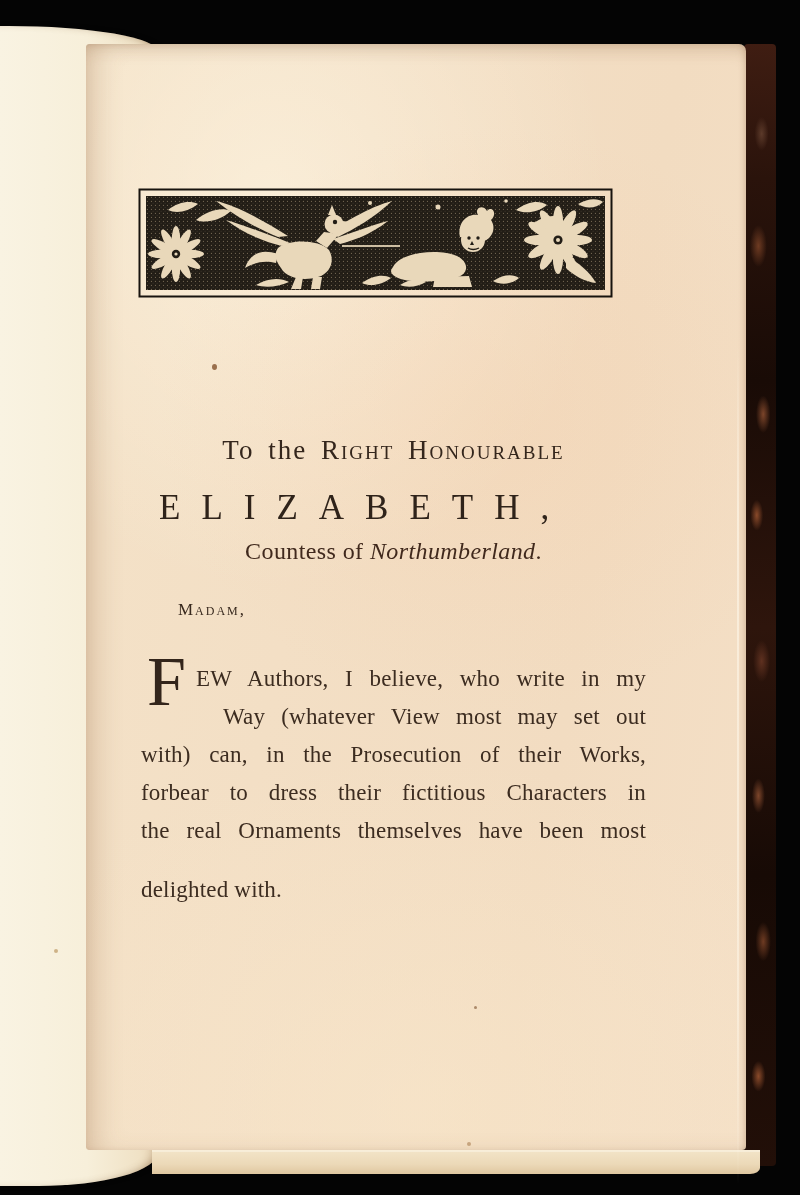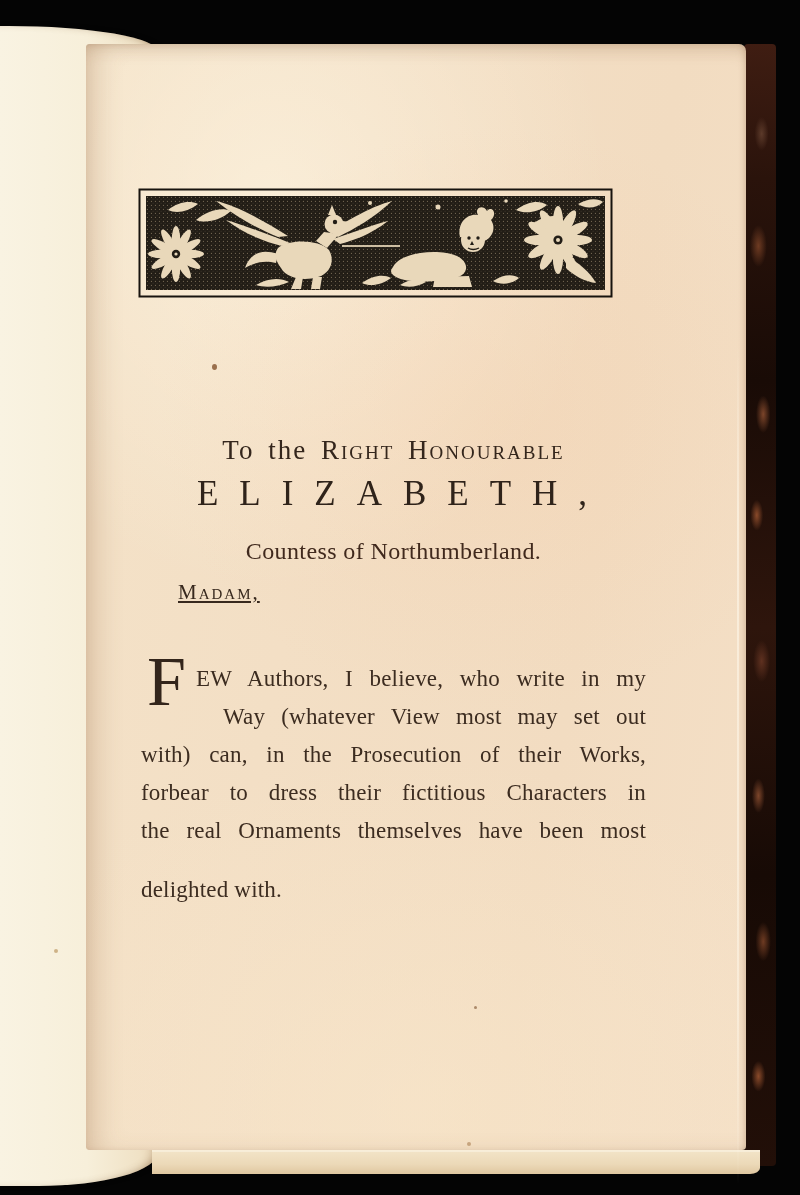--- a/index.html
+++ b/index.html
@@ -56,32 +56,32 @@
   
   .ornament{position:absolute;left:52px;top:144px;width:475px;height:110px;}
   
   .text-col{position:absolute;left:55px;top:0;width:505px;color:#3a2b20;}
   .salutation{
     position:absolute;top:391px;width:100%;text-align:center;
     font-size:27px;letter-spacing:2px;word-spacing:5px;color:#34261c;white-space:nowrap;
   }
   .salutation .sc{font-variant:small-caps;}
   .dedicatee{
-    position:absolute;top:430px;width:100%;text-align:center;
+    position:absolute;top:444px;width:100%;
     font-size:35px;letter-spacing:21px;padding-left:18px;box-sizing:border-box;
     color:#2f231a;white-space:nowrap;
   }
   .countess{
     position:absolute;top:494px;width:100%;text-align:center;
     font-size:24px;color:#40291d;white-space:nowrap;letter-spacing:.4px;
   }
-  .countess .it{}
+  .countess .it{font-style:italic;}
   .madam{
-    position:absolute;top:536px;left:37px;
-    font-size:21px;font-variant:small-caps;letter-spacing:2px;color:#38291e;text-decoration:underline;
+    position:absolute;top:556px;left:37px;
+    font-size:17px;font-variant:small-caps;letter-spacing:2px;color:#38291e;
   }
   .body-par{position:absolute;top:616px;left:0;width:505px;font-size:23px;line-height:38px;color:#3c2c20;}
   .drop-cap{
     position:absolute;left:6px;top:-13px;font-size:70px;line-height:1;color:#33251b;
   }
   .pline{text-align:justify;text-align-last:justify;white-space:normal;letter-spacing:.2px;}
   .pline.ind1{padding-left:55px;}
   .pline.ind2{padding-left:82px;}
   .pline.last{text-align-last:left;margin-top:21px;}
   

